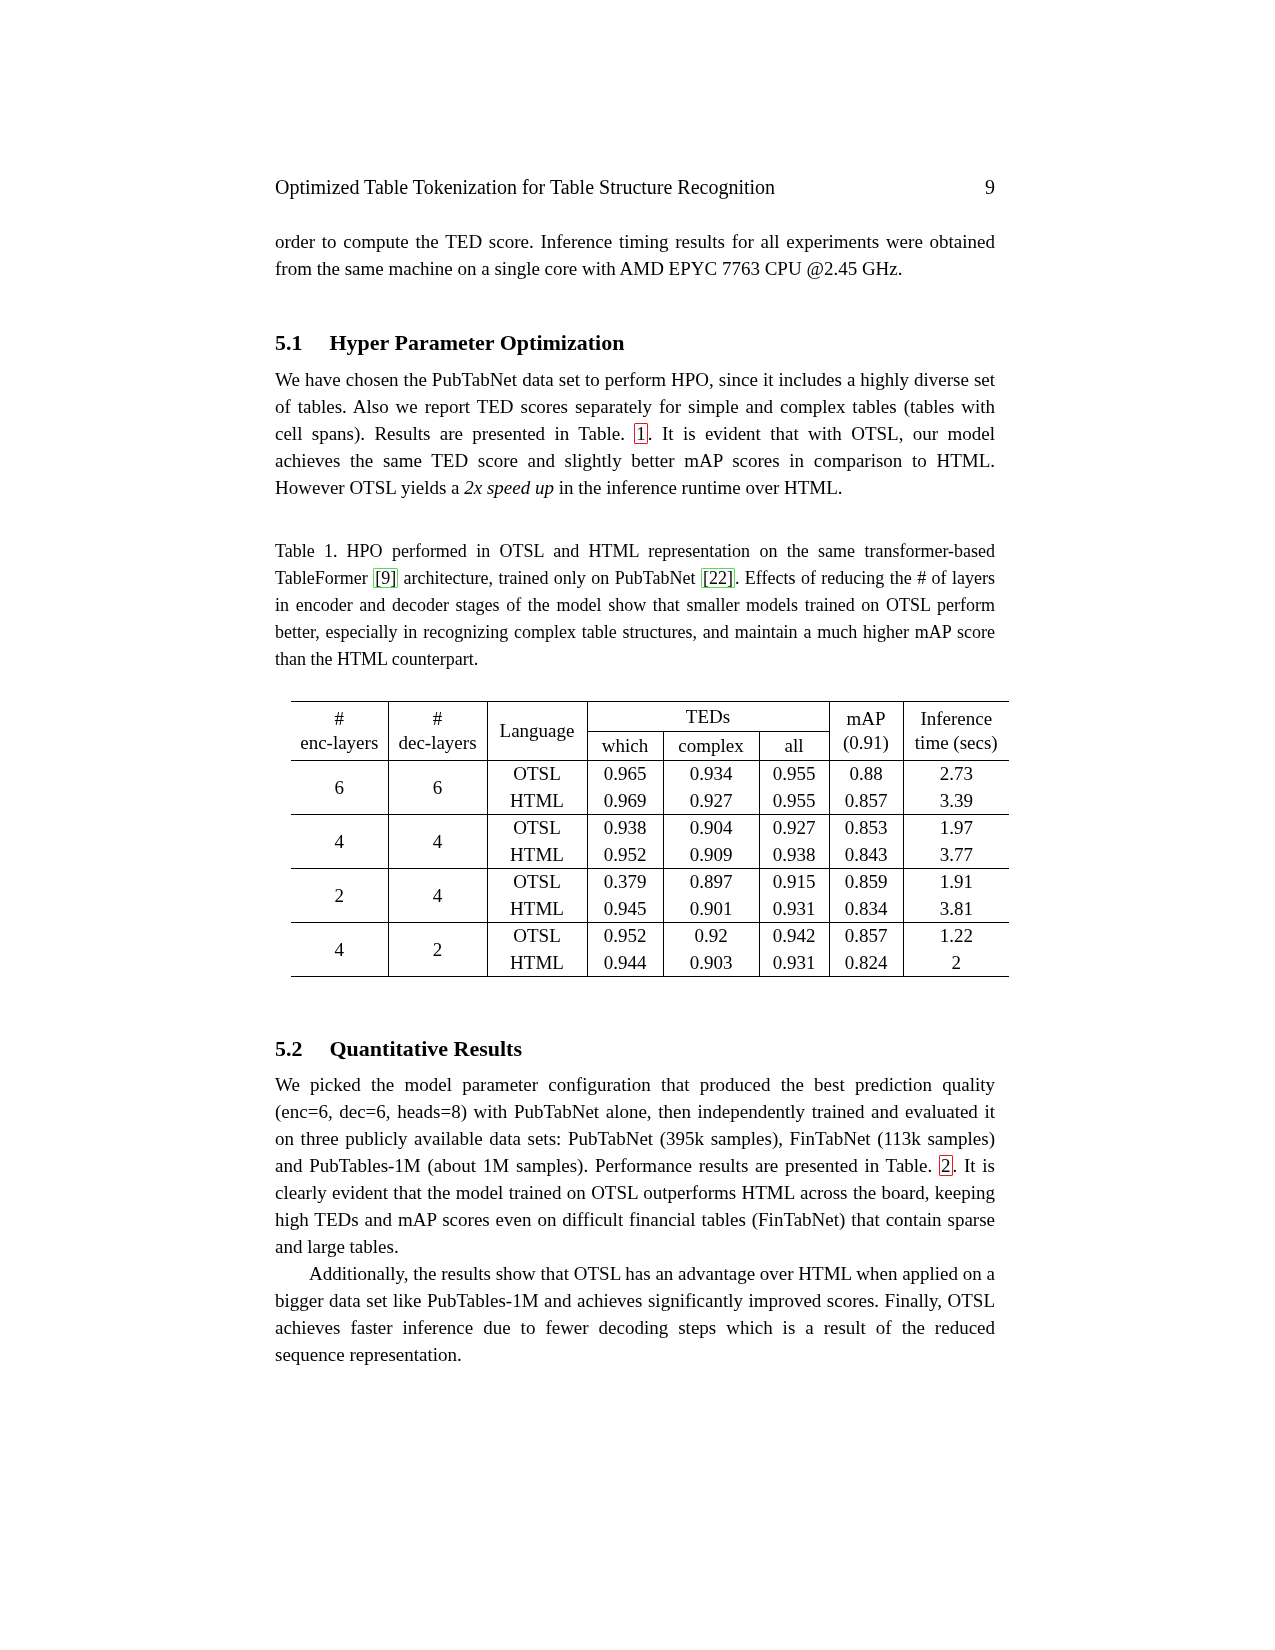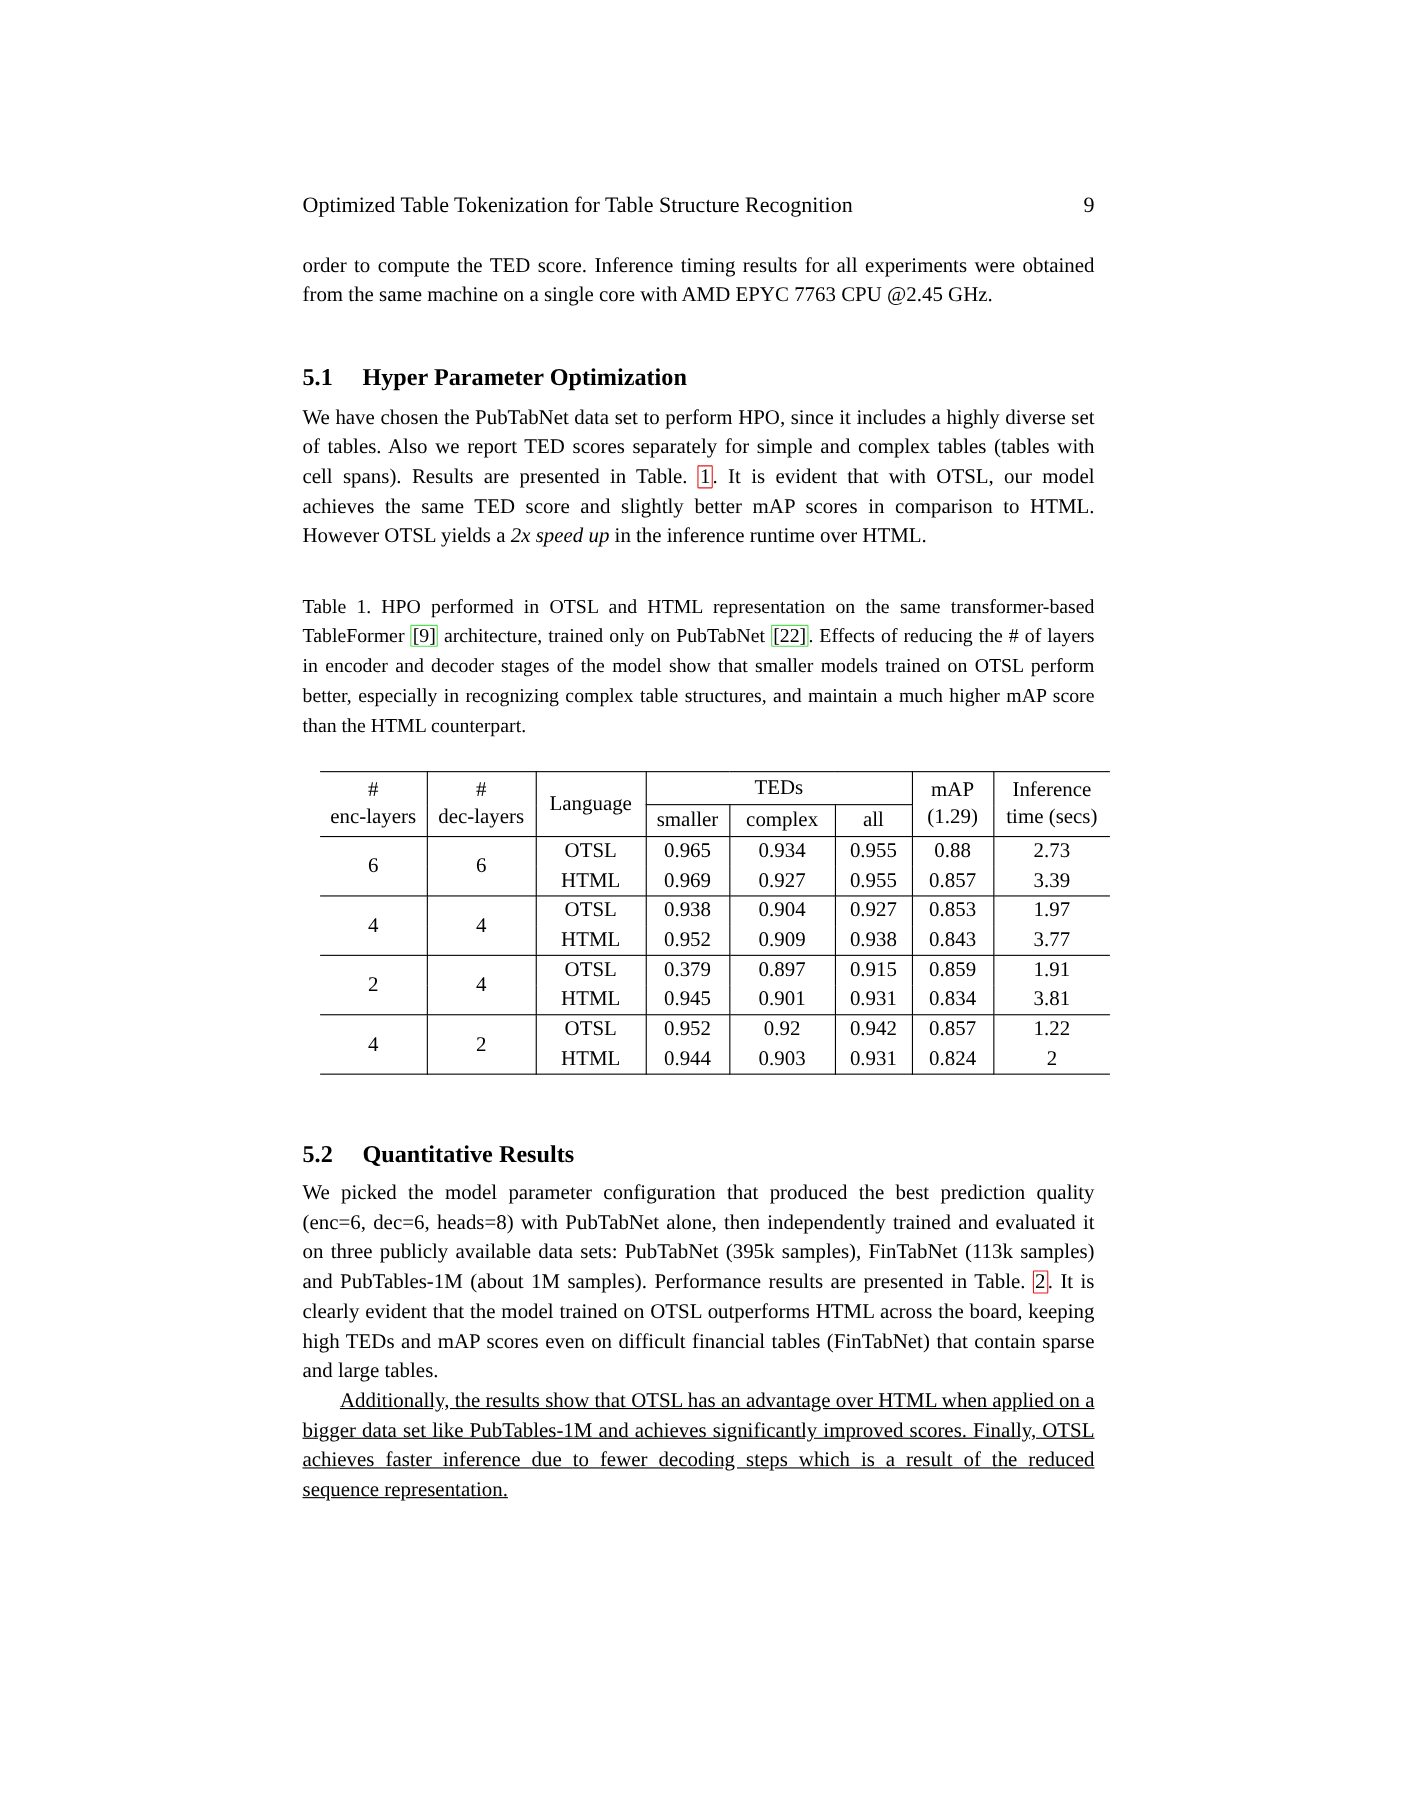--- a/index.html
+++ b/index.html
@@ -16,21 +16,21 @@
   .rh-page { position:absolute; right:0; top:0; }
 
   
   .para {
     font-size:19px; line-height:27px; text-align:justify; text-justify:inter-word;
   }
   .p-intro { top:228px; }
   .p-51 { top:366px; }
   .p-52 { top:1071px; }
   .para p { margin:0; }
-  .para p.indent { text-indent:34px;text-decoration:underline; }
+  .para p.indent { text-indent:34px; }
   .it { font-style:italic; }
 
   
   .sec-heading { font-size:22px; font-weight:bold; }
   .sec-num { display:inline-block; margin-right:27px;text-align:right; }
   .h-51 { top:330px; }
   .h-52 { top:1036px; }
 
   
   .refbox {
@@ -107,29 +107,29 @@
             <div>enc-layers</div>
           </th>
         <th rowspan="2" class="bt bb br hdr2line">
             <div>#</div>
             <div>dec-layers</div>
           </th>
         <th rowspan="2" class="bt bb br">Language</th>
         <th colspan="3" class="bt bb br">TEDs</th>
         <th rowspan="2" class="bt bb br hdr2line">
             <div>mAP</div>
-            <div>(1.29)</div>
+            <div>(0.91)</div>
           </th>
         <th rowspan="2" class="bt bb hdr2line">
             <div>Inference</div>
             <div>time (secs)</div>
           </th>
       </tr>
       <tr class="hr2">
-        <th class="bb br">smaller</th>
+        <th class="bb br">which</th>
         <th class="bb br">complex</th>
         <th class="bb br">all</th>
       </tr>
     </thead>
     <tbody>
 
       <tr>
         <td rowspan="2" class="br bb">6</td>
         <td rowspan="2" class="br bb">6</td>
         <td class="br">OTSL</td>

